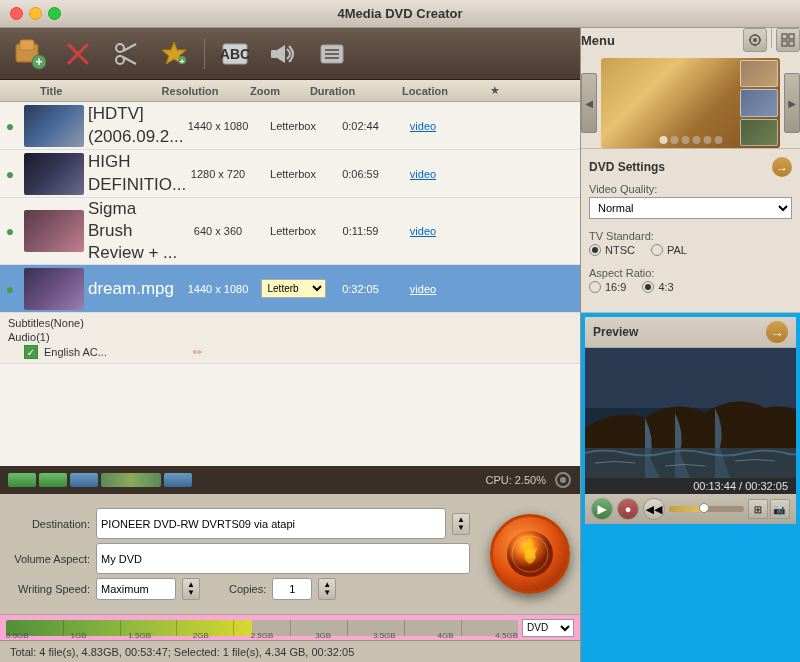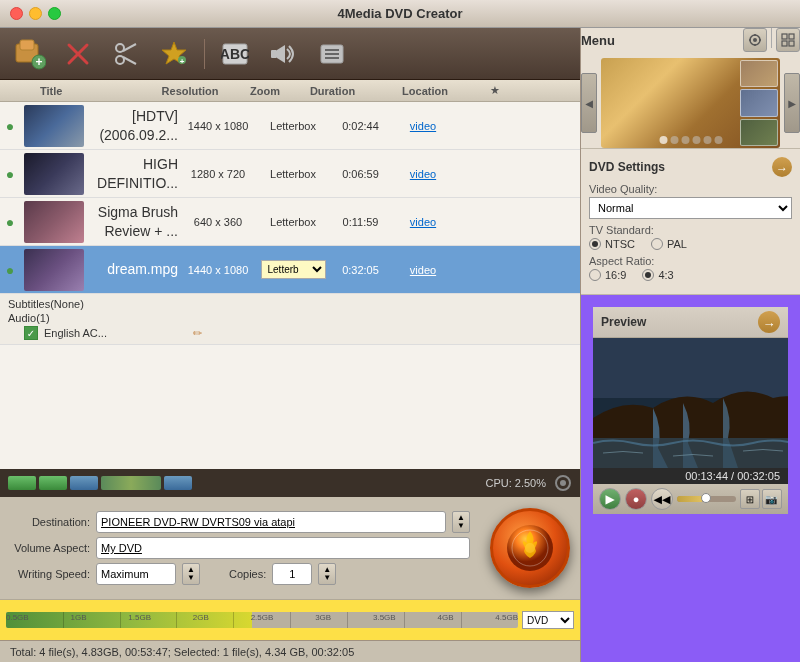--- a/index.html
+++ b/index.html
@@ -141,25 +141,24 @@
       flex-shrink: 0;
     }
     
     .thumb-1 { background: linear-gradient(135deg, #2a3a5a, #4a6a9a, #8a9aaa); }
     .thumb-2 { background: linear-gradient(135deg, #1a1a2a, #3a3a5a, #6a6a8a); }
     .thumb-3 { background: linear-gradient(135deg, #5a3a4a, #8a5a6a, #c08090); }
     .thumb-4 { background: linear-gradient(135deg, #3a3050, #6a5080, #9a80b0); }
 
     .row-info {
       width: 90px;
-      font-size: 14px;
+      font-size: 17px;
       line-height: 1.3;
       color: #333;
       flex-shrink: 0;
-      text-align: right;
     }
     .file-row.selected .row-info { color: white; }
     .row-resolution {
       width: 80px;
       text-align: center;
       font-size: 11px;
       color: #333;
     }
     .file-row.selected .row-resolution { color: white; }
     .row-zoom {
@@ -252,27 +251,26 @@
       gap: 6px;
     }
     .dest-label {
       font-size: 11px;
       color: #333;
       width: 80px;
       text-align: right;
     }
     .dest-input {
       flex: 1;
-      height: 22px;
+      height: 31px;
       border: 1px solid #999;
       border-radius: 3px;
       padding: 0 4px;
       font-size: 11px;
       background: white;
-      text-decoration: underline;
     }
     .dest-spinner {
       width: 18px;
       height: 22px;
       background: linear-gradient(to bottom, #e0d8c8, #c0b8a8);
       border: 1px solid #999;
       display: flex;
       flex-direction: column;
       align-items: center;
       justify-content: center;
@@ -316,25 +314,25 @@
       border-radius: 50%;
       background: radial-gradient(circle at 40% 35%, #ff9940, #e05010, #802000);
       border: 3px solid #c04000;
       cursor: pointer;
       display: flex;
       align-items: center;
       justify-content: center;
       box-shadow: 0 4px 12px rgba(0,0,0,0.5);
     }
     #diskspace-container {
-      background: #fde047;
+      background: #f9a8d4;
       height: 22px;
       display: flex;
       align-items: center;
-      padding: 20px 6px;
+      padding: 2px 6px;
       gap: 4px;
       border-top: 1px solid #b0a898;
       position: relative;
     }
 
     
     #status-bar {
       background: #c8c0b0;
       height: 22px;
       display: flex;
@@ -471,21 +469,21 @@
       background: linear-gradient(to bottom, #d0a050, #b08030);
       border-radius: 50%;
       display: flex;
       align-items: center;
       justify-content: center;
       color: white;
       font-size: 12px;
       cursor: pointer;
     }
     .setting-row {
-      margin-bottom: 5px;
+      margin-bottom: 11px;
     }
     .setting-label { font-size: 11px; color: #555; margin-bottom: 2px; }
     .setting-select {
       width: 100%;
       height: 22px;
       font-size: 11px;
       border: 1px solid #999;
       background: white;
       padding: 0 4px;
     }
@@ -515,24 +513,24 @@
       width: 6px;
       height: 6px;
       border-radius: 50%;
       background: #333;
       display: block;
     }
 
     
     #preview-section {
       flex: 1;
-      padding: 12px;
+      padding: 4px;
       display: flex;
       flex-direction: column;
-      background: #8b5cf6;
+      background: #0ea5e9;
     }
     #preview-header {
       background: linear-gradient(to bottom, #d8d0c4, #c8c0b4);
       display: flex;
       align-items: center;
       justify-content: space-between;
       padding: 4px 8px;
       border-bottom: 1px solid #b0a898;
     }
     .preview-title { font-weight: bold; font-size: 12px; color: #333; }

